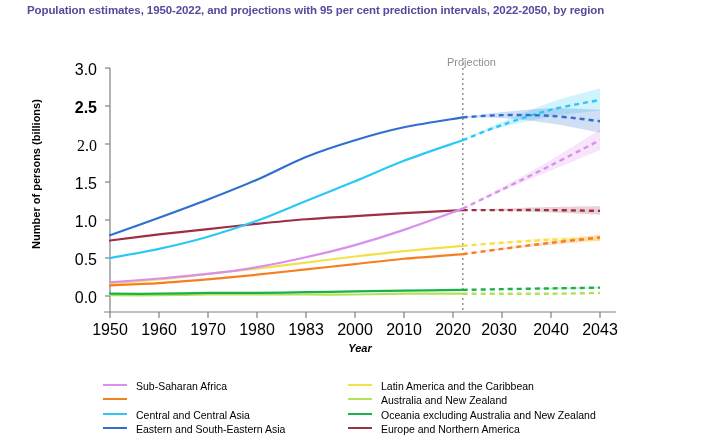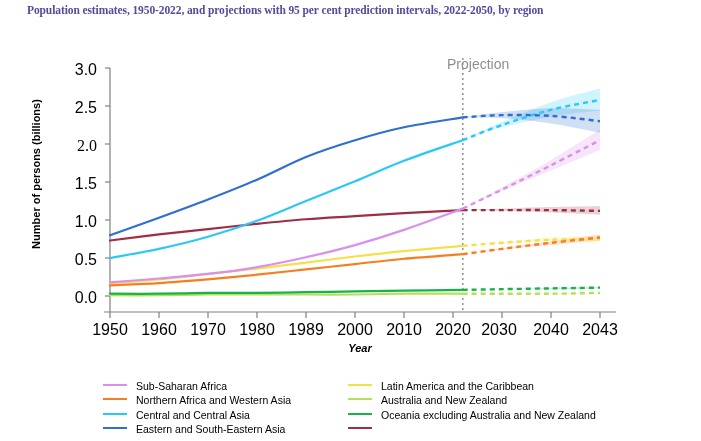--- a/index.html
+++ b/index.html
@@ -17,21 +17,20 @@
   #chart-title {
     position: absolute;
     left: 27px;
     top: 2px;
     width: 600px;
     font-size: 11.5px;
     font-weight: bold;
     line-height: 17px;
     color: #57499b;
     letter-spacing: -0.1px;
-    font-family: Liberation Serif, serif;
   }
   #plot-area {
     position: absolute;
     left: 0;
     top: 0;
     width: 701px;
     height: 441px;
   }
   .axis-title {
     position: absolute;
@@ -63,21 +62,21 @@
     width: 34px;
   }
   .xtick-label {
     text-align: center;
     width: 40px;
   }
   #projection-label {
     position: absolute;
     left: 447px;
     top: 56px;
-    font-size: 14px;
+    font-size: 11px;
     color: #8f8f8f;
   }
   #legend {
     position: absolute;
     left: 103px;
     top: 378px;
     width: 590px;
     height: 60px;
   }
   .legend-item {
@@ -156,38 +155,38 @@
     </svg>
   <div class="axis-title" id="ylabel">Number of persons (billions)</div>
   <div class="axis-title" id="xlabel">Year</div>
   <div id="projection-label">Projection</div>
   <div id="tick-labels">
       <div class="tick-label ytick-label" style="left: 63px; top: 289px;">0.0</div>
       <div class="tick-label ytick-label" style="left: 63px; top: 251px;">0.5</div>
       <div class="tick-label ytick-label" style="left: 63px; top: 213px;">1.0</div>
       <div class="tick-label ytick-label" style="left: 63px; top: 175px;">1.5</div>
       <div class="tick-label ytick-label" style="left: 63px; top: 137px; font-family: Liberation Serif, serif;">2.0</div>
-      <div class="tick-label ytick-label" style="left: 63px; top: 99px;">2.5</div>
+      <div class="tick-label ytick-label" style="left: 63px; top: 99px; font-weight: bold;">2.5</div>
       <div class="tick-label ytick-label" style="left: 63px; top: 61px;">3.0</div>
       <div class="tick-label xtick-label" style="left: 90px; top: 321px;">1950</div>
       <div class="tick-label xtick-label" style="left: 139px; top: 321px;">1960</div>
       <div class="tick-label xtick-label" style="left: 188px; top: 321px;">1970</div>
       <div class="tick-label xtick-label" style="left: 237px; top: 321px;">1980</div>
-      <div class="tick-label xtick-label" style="left: 286px; top: 321px;">1989</div>
+      <div class="tick-label xtick-label" style="left: 286px; top: 321px;">1983</div>
       <div class="tick-label xtick-label" style="left: 335px; top: 321px;">2000</div>
       <div class="tick-label xtick-label" style="left: 384px; top: 321px;">2010</div>
       <div class="tick-label xtick-label" style="left: 433px; top: 321px;">2020</div>
       <div class="tick-label xtick-label" style="left: 479px; top: 321px;">2030</div>
       <div class="tick-label xtick-label" style="left: 531px; top: 321px;">2040</div>
       <div class="tick-label xtick-label" style="left: 580px; top: 321px;">2043</div>
     </div>
 </div>
 
 <div id="legend">
     <div class="legend-item" style="left: 0px; top: 0px;"><span class="legend-swatch" style="background: rgb(217, 143, 236);"></span><span class="legend-text">Sub-Saharan Africa</span></div>
-    <div class="legend-item" style="left: 0px; top: 14.5px;"><span class="legend-swatch" style="background: rgb(245, 127, 32);"></span><span class="legend-text">Northern Africa and Western Asia</span></div>
+    <div class="legend-item" style="left: 0px; top: 14.5px;"><span class="legend-swatch" style="background: rgb(245, 127, 32);"></span></div>
     <div class="legend-item" style="left: 0px; top: 29px;"><span class="legend-swatch" style="background: rgb(43, 200, 245);"></span><span class="legend-text">Central and Central Asia</span></div>
     <div class="legend-item" style="left: 245px; top: 0px;"><span class="legend-swatch" style="background: rgb(245, 224, 74);"></span><span class="legend-text">Latin America and the Caribbean</span></div>
     <div class="legend-item" style="left: 0px; top: 43.5px;"><span class="legend-swatch" style="background: rgb(47, 111, 208);"></span><span class="legend-text">Eastern and South-Eastern Asia</span></div>
     <div class="legend-item" style="left: 245px; top: 29px;"><span class="legend-swatch" style="background: rgb(25, 178, 74);"></span><span class="legend-text">Oceania excluding Australia and New Zealand</span></div>
     <div class="legend-item" style="left: 245px; top: 14.5px;"><span class="legend-swatch" style="background: rgb(181, 224, 90);"></span><span class="legend-text">Australia and New Zealand</span></div>
-    <div class="legend-item" style="left: 245px; top: 43.5px;"><span class="legend-swatch" style="background: rgb(158, 46, 68);"></span></div>
+    <div class="legend-item" style="left: 245px; top: 43.5px;"><span class="legend-swatch" style="background: rgb(158, 46, 68);"></span><span class="legend-text">Europe and Northern America</span></div>
   </div>
 
 </body></html>

